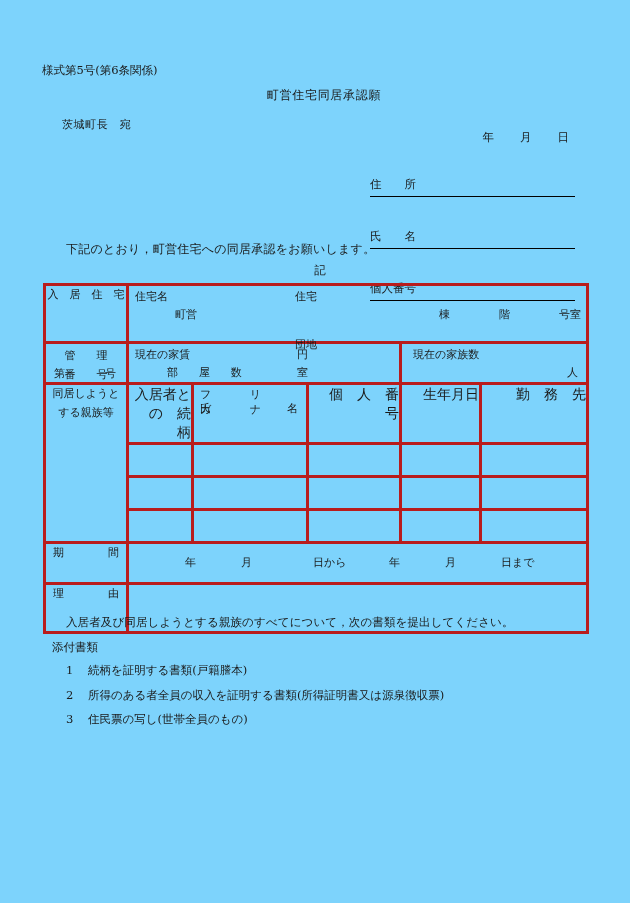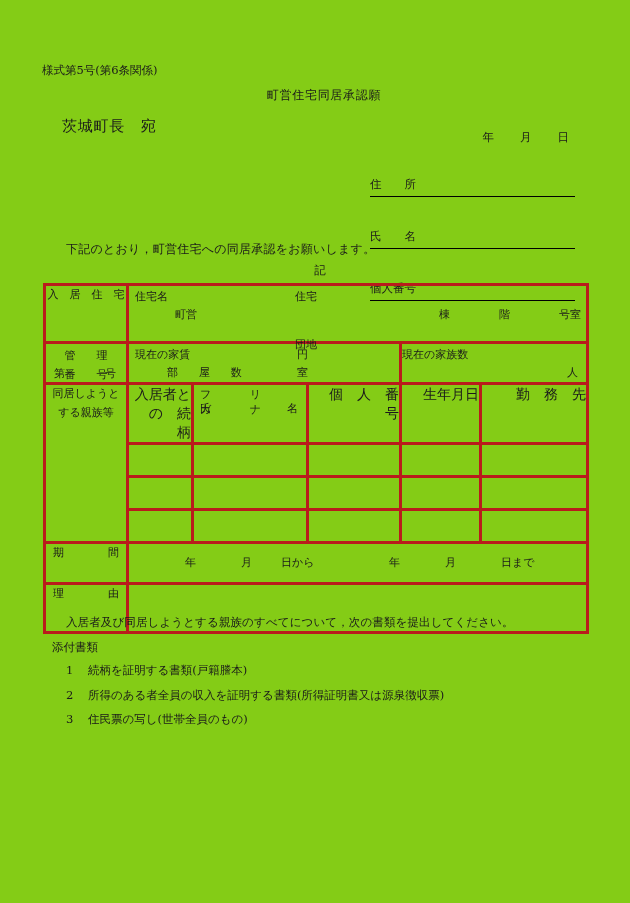--- a/index.html
+++ b/index.html
@@ -13,21 +13,21 @@
     position: relative;
     font-family: "DejaVu Serif", "Liberation Serif", serif;
     color: #1a1a1a;
     font-size: 11px;
     overflow: hidden;
   }
 
   .page {
     position: absolute;
     inset: 0;
-    background: #84cc16;
+    background: #7dd3fc;
   }
 
   
   .abs { position: absolute; }
 
   
   #form-number {
     left: 42px;
     top: 63px;
     font-size: 11.5px;
@@ -38,21 +38,21 @@
     width: 630px;
     text-align: center;
     font-size: 12px;
     letter-spacing: 0.06em;
     padding-left: 18px;
     box-sizing: border-box;
   }
   #addressee {
     left: 62px;
     top: 117px;
-    font-size: 15px;
+    font-size: 11px;
     letter-spacing: 0.05em;
   }
 
   
   #applicant-block {
     left: 370px;
     top: 130px;
     width: 205px;
   }
   .date-line {
@@ -144,21 +144,21 @@
   .house-name .u3 { position: absolute; left: 430px; top: 21px; }
 
   
   .rent-cell { position: relative; height: 38px; }
   .rent-cell .r1 { position: absolute; left: 6px;   top: 3px;  }
   .rent-cell .r2 { position: absolute; left: 6px;   top: 21px; letter-spacing: 0.45em; margin-left: 32px; }
   .rent-cell .r3 { position: absolute; left: 168px; top: 3px;  }
   .rent-cell .r4 { position: absolute; left: 168px; top: 21px; }
 
   .fam-cell { position: relative; height: 38px; }
-  .fam-cell .f1 { position: absolute; left: 0;  top: 3px; }
+  .fam-cell .f1 { position: absolute; left: 11px;  top: 3px; }
   .fam-cell .f2 { position: absolute; right: 8px; top: 21px; }
 
   .mgmt-cell { position: relative; height: 38px; text-align: center; }
   .mgmt-cell .m1 { position: absolute; left: 0; right: 0; top: 3px;  letter-spacing: 0.45em; padding-left: 0.45em; }
   .mgmt-cell .m2 { position: absolute; left: 8px;  top: 21px; }
   .mgmt-cell .m3 { position: absolute; right: 10px; top: 21px; }
 
   
   .fam-head {
     text-align: right;
@@ -171,21 +171,21 @@
   .name-head .nh1 { position: absolute; left: 6px; top: 2px; letter-spacing: 1.25em; }
   .name-head .nh2 { position: absolute; left: 6px; top: 16px; }
   .name-head .nh3 { position: absolute; right: 8px; top: 16px; }
 
   .data-row td { height: 30px; }
 
   .period-cell { position: relative; height: 38px; }
   .period-cell span { position: absolute; top: 11px; }
   .period-cell .p1 { left: 56px; }
   .period-cell .p2 { left: 112px; }
-  .period-cell .p3 { left: 152px; }
+  .period-cell .p3 { left: 184px; }
   .period-cell .p4 { left: 260px; }
   .period-cell .p5 { left: 316px; }
   .period-cell .p6 { left: 372px; }
 
   .reason-cell { height: 46px; }
 
   
   #attachments {
     position: absolute;
     left: 52px;

